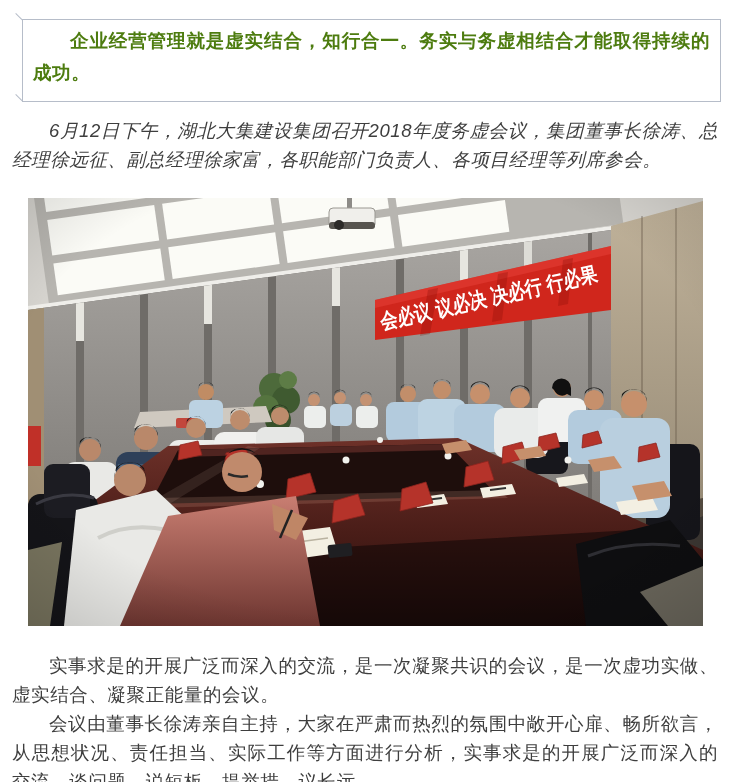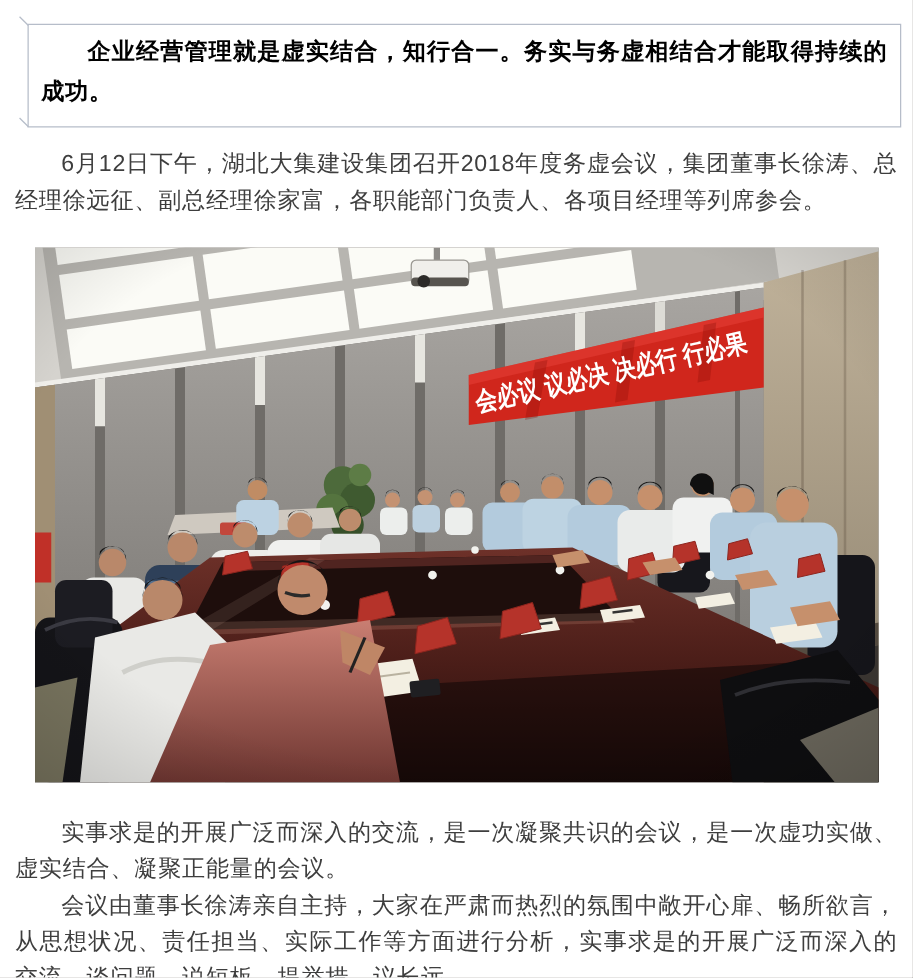--- a/index.html
+++ b/index.html
@@ -13,21 +13,21 @@
   .quote-box{
     position:relative;
     margin:19px 9px 14px 22px;
     background:#ffffff;
     border:1px solid #b6bdc9;
     padding:5px 10px 12px 10px;
     font-size:18.5px;
     font-weight:bold;
     letter-spacing:0.6px;
     line-height:32px;
-    color:#000000;
+    color:#4d7c0f;
     text-align:justify;
   }
   .quote-box::before{
     content:"";
     position:absolute;
     left:-7px;top:-7px;right:9px;bottom:9px;
     border:1px solid #b6bdc9;
     z-index:-1;
   }
   .quote-box .diag{
@@ -41,21 +41,21 @@
   .body-text{padding:0 12px;}
   .body-text p{
     margin:0;
     font-size:18.5px;
     letter-spacing:0.6px;
     line-height:29px;
     text-indent:2em;
     text-align:justify;
     color:#3e3e3e;
   }
-  .para-1{margin-top:14px !important;}
+  .para-1{margin-top:14px !important;font-style:italic;}
   .para-2{margin-top:25px !important;}
   
   .photo-wrap{
     width:675px;
     height:428px;
     margin:24px auto 0 auto;
     overflow:hidden;
     background:#9c9995;
   }
   .photo-wrap svg{display:block;}

